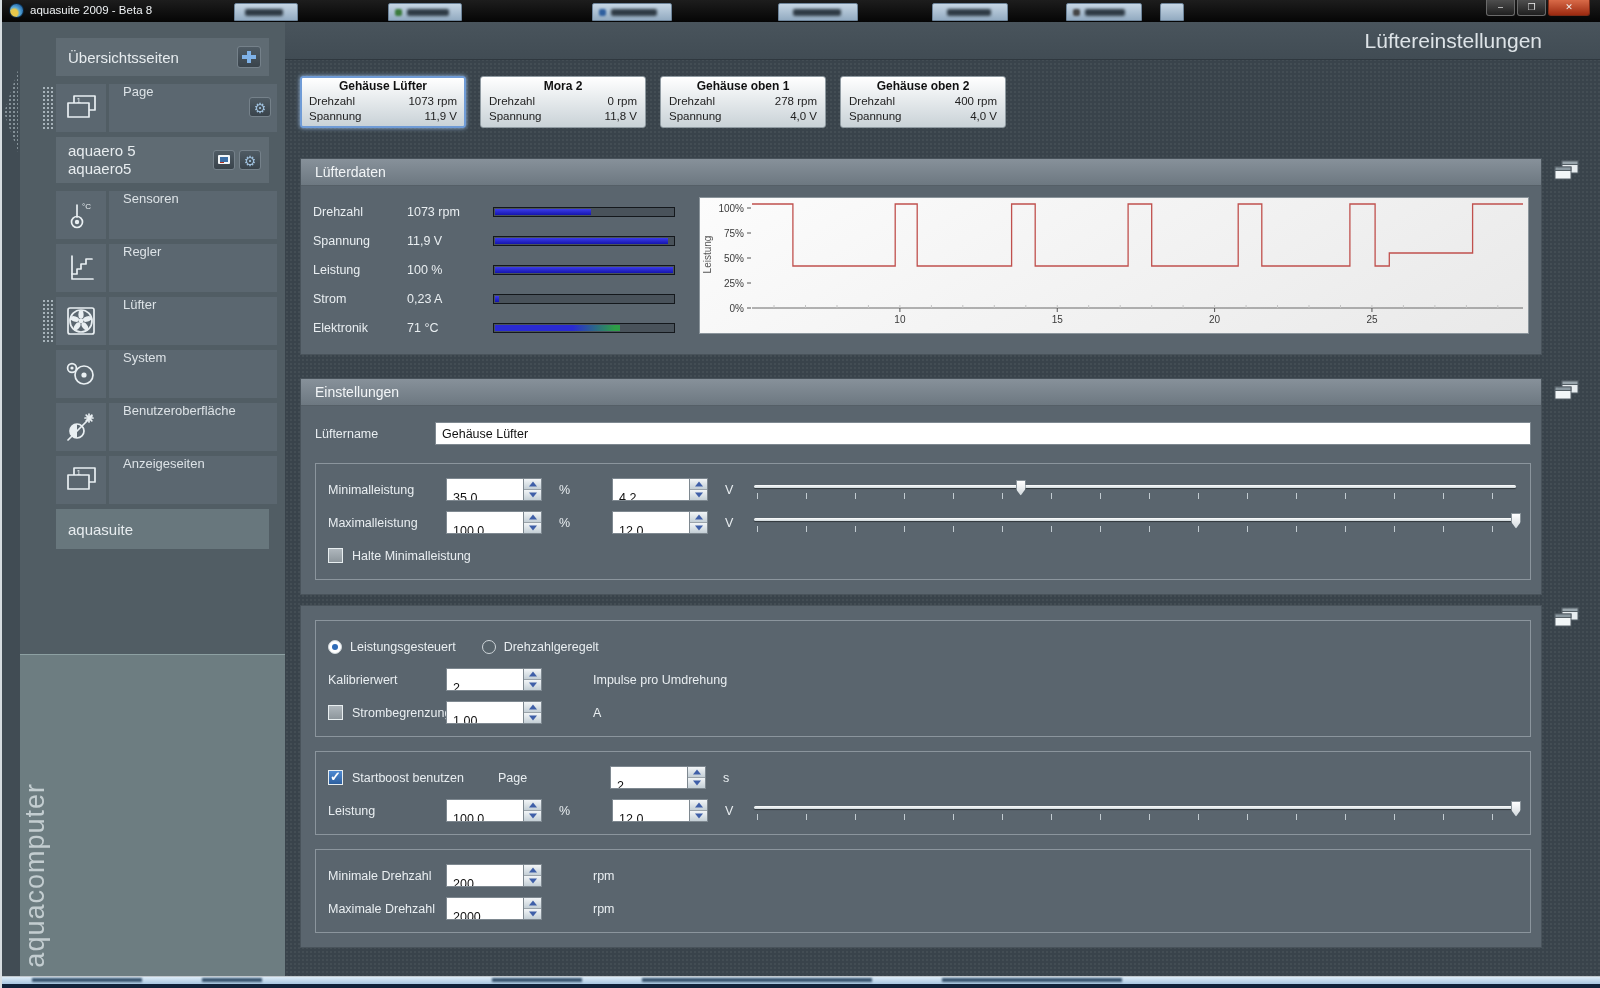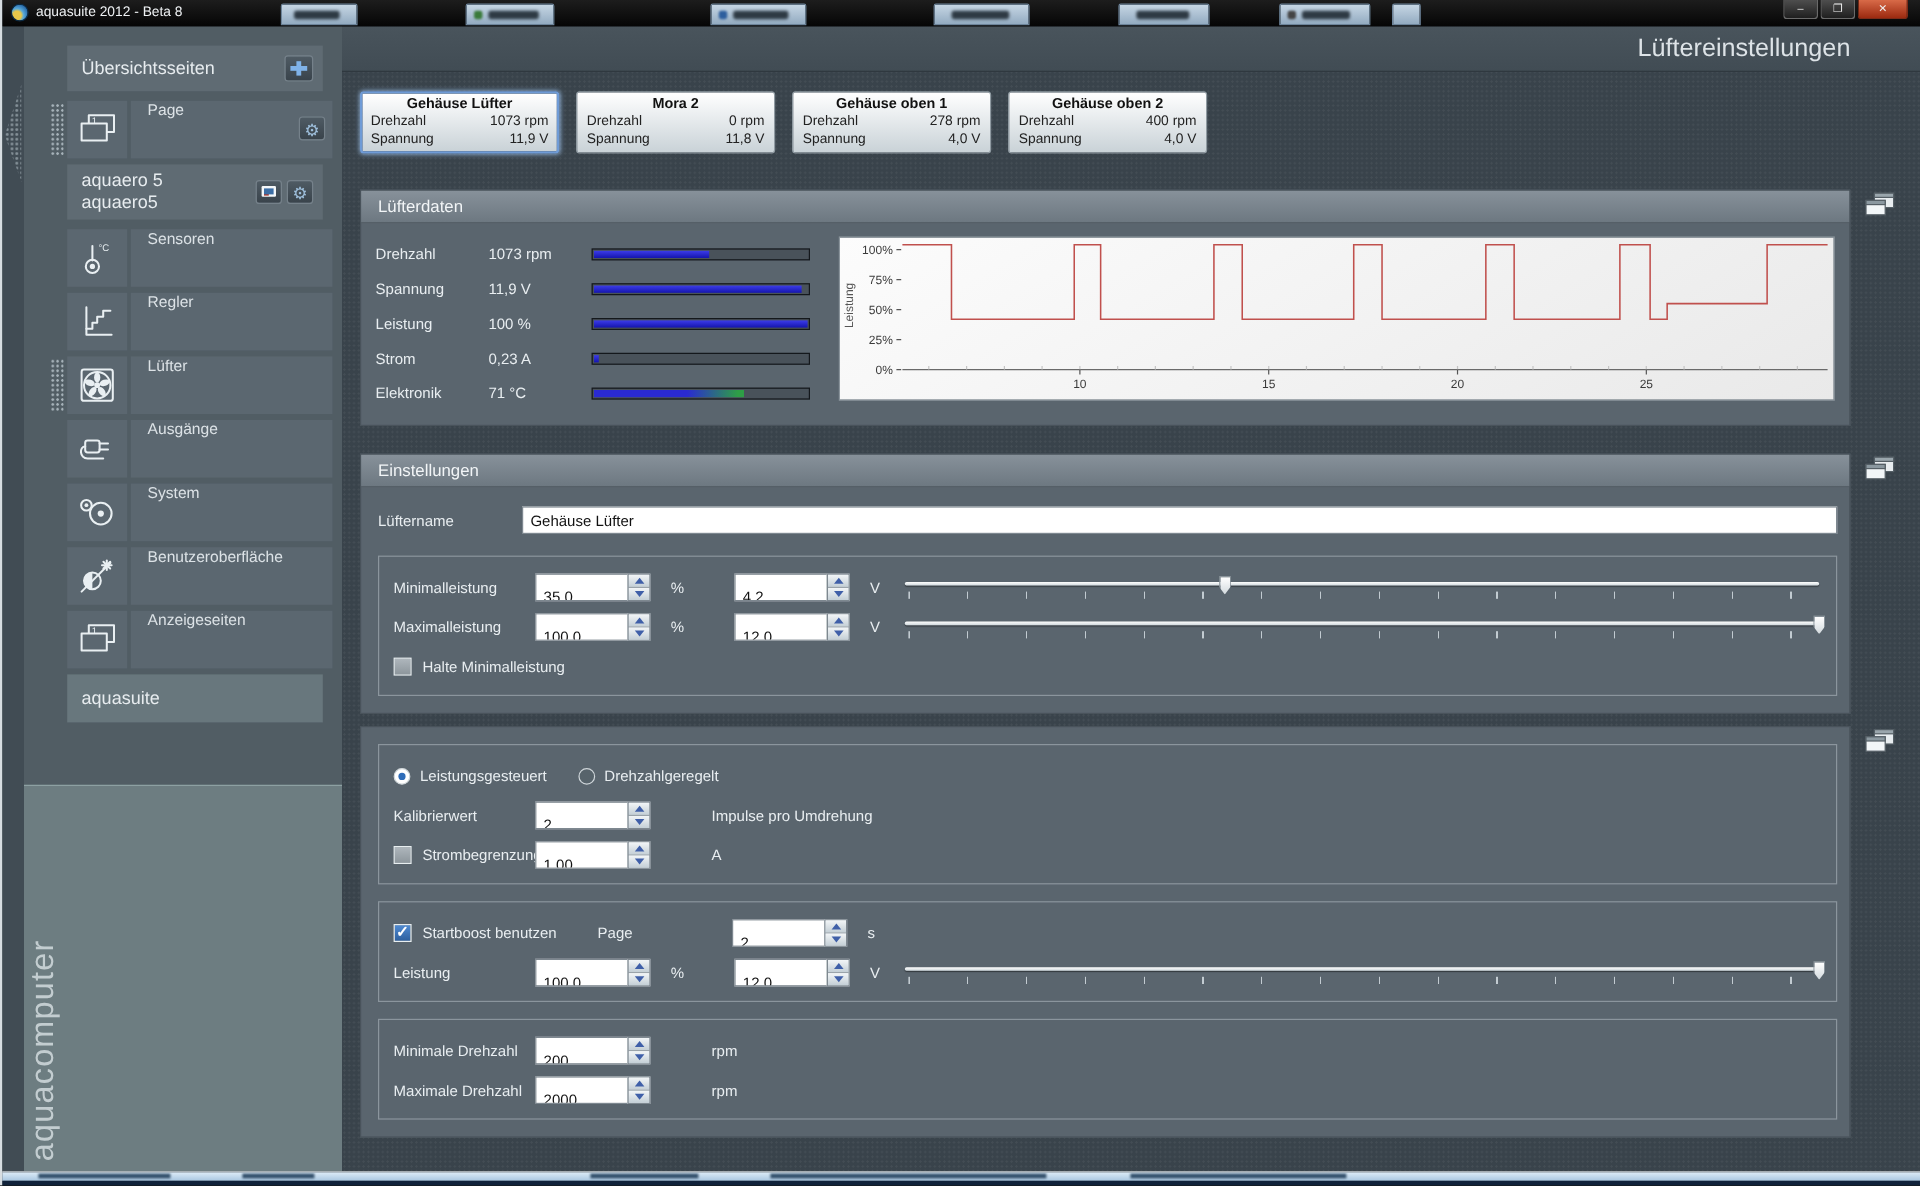--- a/index.html
+++ b/index.html
@@ -153,21 +153,21 @@
   .taskbar-strip i { position:absolute; top:1px; height:4px; background:#33506b; filter:blur(1px); display:block; }
   .below-strip { position:absolute; left:0; right:0; bottom:0; height:4px; background:#10223a; }
 </style>
 </head>
 <body>
 
 <div class="window">
 
   <div class="titlebar">
     <span class="app-logo"></span>
-    <span class="app-title">aquasuite 2012 - Beta 8</span>
+    <span class="app-title">aquasuite 2009 - Beta 8</span>
     <span class="bg-tab" style="left:232px;width:64px">
         <i class="smudge" style="left:10px;width:38px"></i>
       </span>
     <span class="bg-tab" style="left:386px;width:74px">
         <i class="dot" style="left:6px;background:#3a7a3a"></i>
         <i class="smudge" style="left:18px;width:42px"></i>
       </span>
     <span class="bg-tab" style="left:590px;width:80px">
         <i class="dot" style="left:6px;background:#2e5f9e"></i>
         <i class="smudge" style="left:18px;width:46px"></i>
@@ -272,33 +272,20 @@
               <ellipse cx="17" cy="10.5" rx="2.6" ry="4.3" transform="rotate(288 17 17)"></ellipse>
               <circle cx="17" cy="17" r="2.4"></circle>
             </g>
           </svg>
         </span>
         <span class="label-tile">
             <span>Lüfter</span>
           </span>
       </div>
 
-      <div class="nav-row">
-        <span class="icon-tile">
-          <svg class="nav-icon" width="34" height="32" viewBox="0 0 34 32">
-            <rect x="7" y="9" width="12" height="10" rx="2"></rect>
-            <line x1="19" y1="11.5" x2="26" y2="11.5"></line>
-              <line x1="19" y1="16.5" x2="26" y2="16.5"></line>
-            <path d="M7 14 C2 14 2 24 9 24 H22"></path>
-          </svg>
-        </span>
-        <span class="label-tile">
-            <span>Ausgänge</span>
-          </span>
-      </div>
 
       <div class="nav-row">
         <span class="icon-tile">
           <svg class="nav-icon" width="34" height="32" viewBox="0 0 34 32">
             <circle cx="20" cy="17" r="9"></circle>
               <circle class="fil" cx="20" cy="17" r="2.6"></circle>
             <circle cx="8" cy="10" r="4.4"></circle>
               <circle class="fil" cx="8" cy="10" r="1.6"></circle>
           </svg>
         </span>

